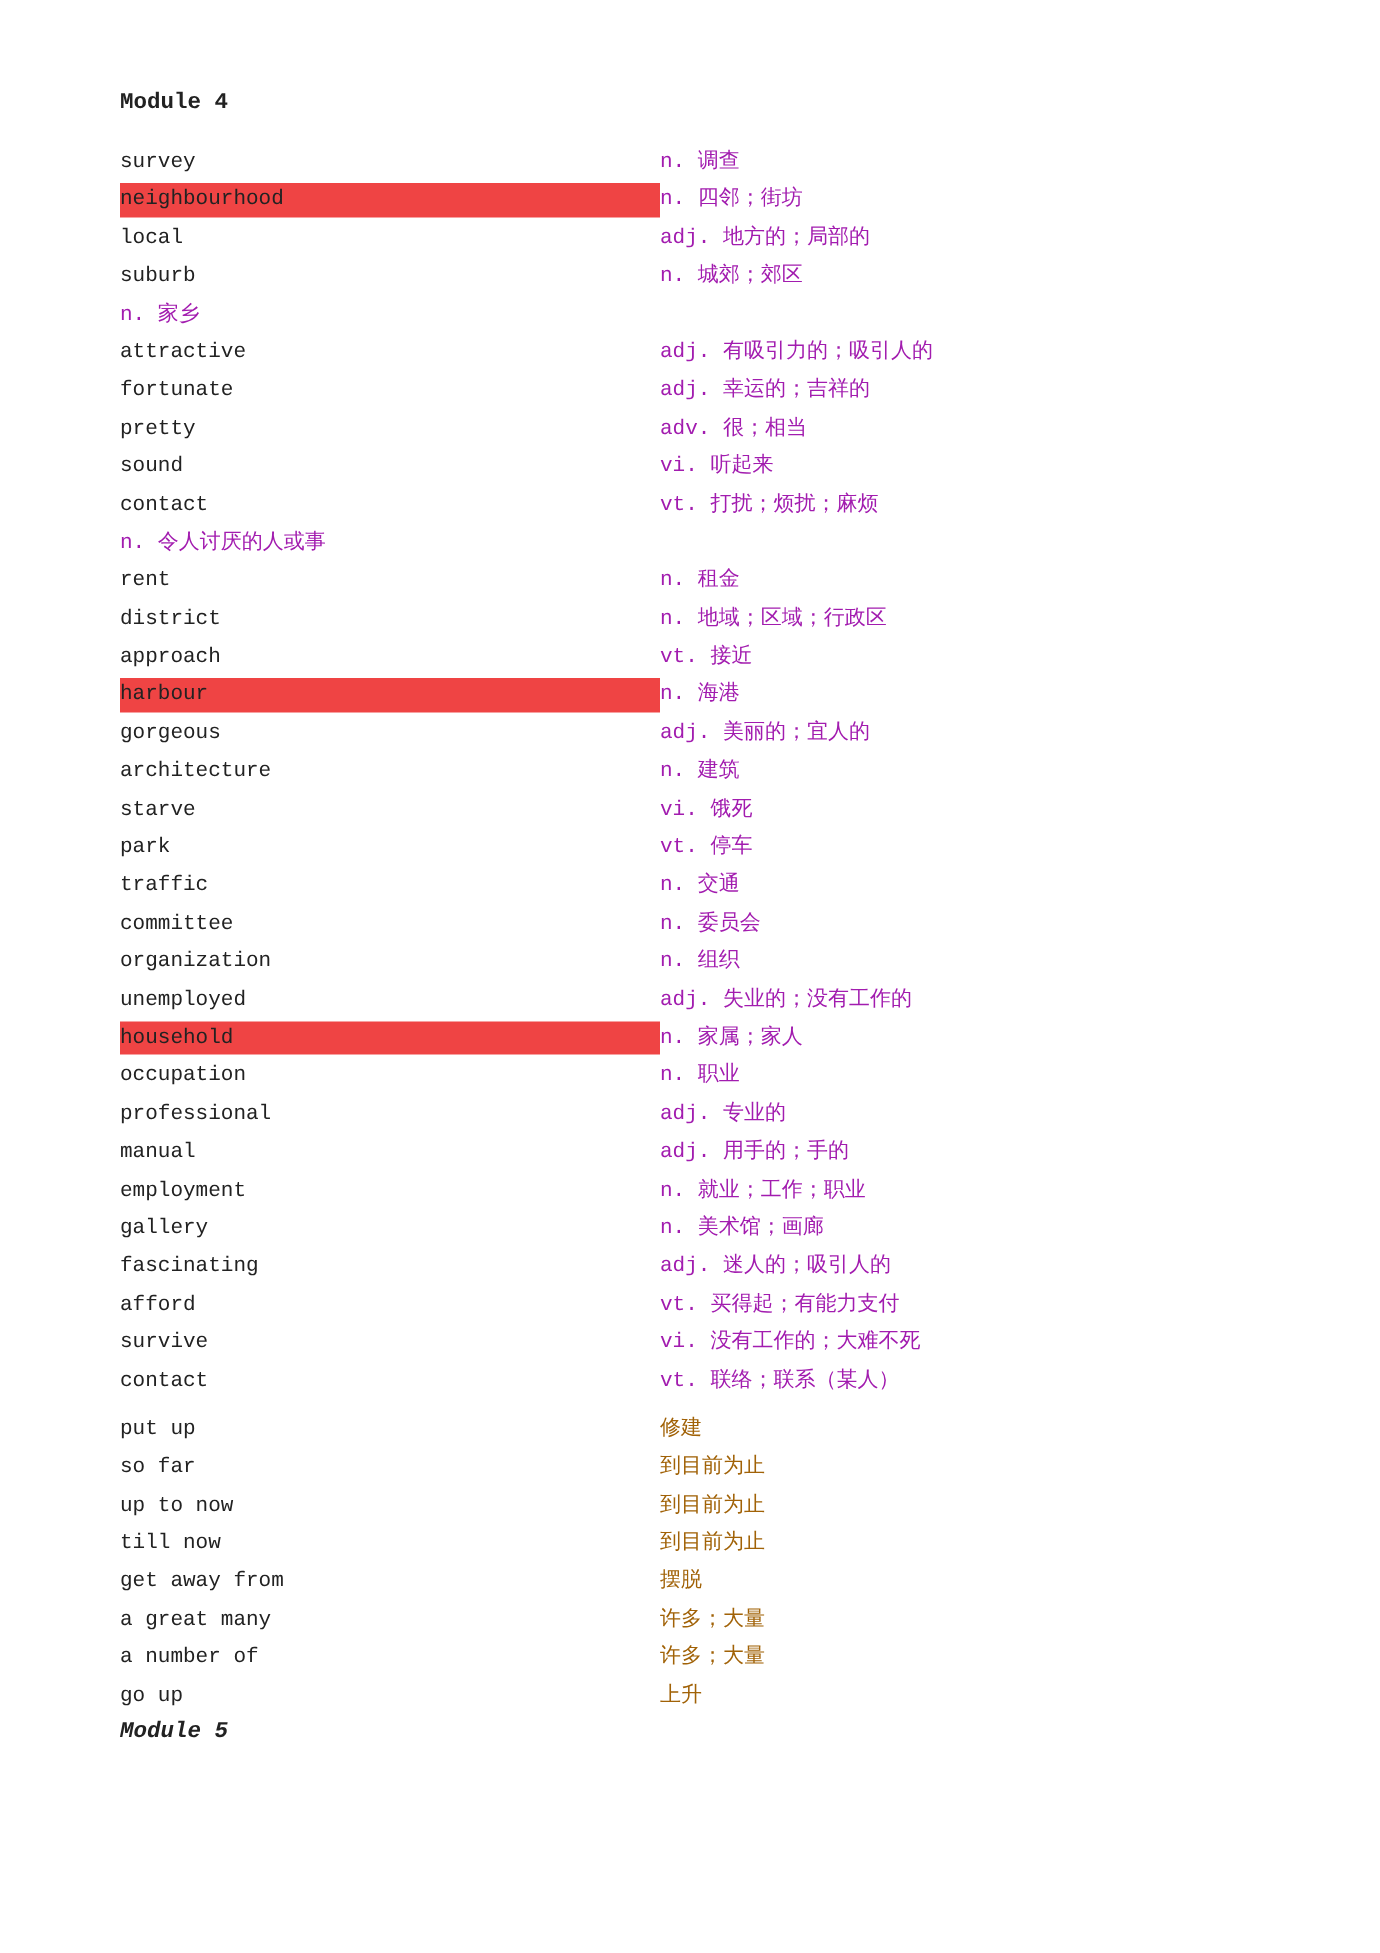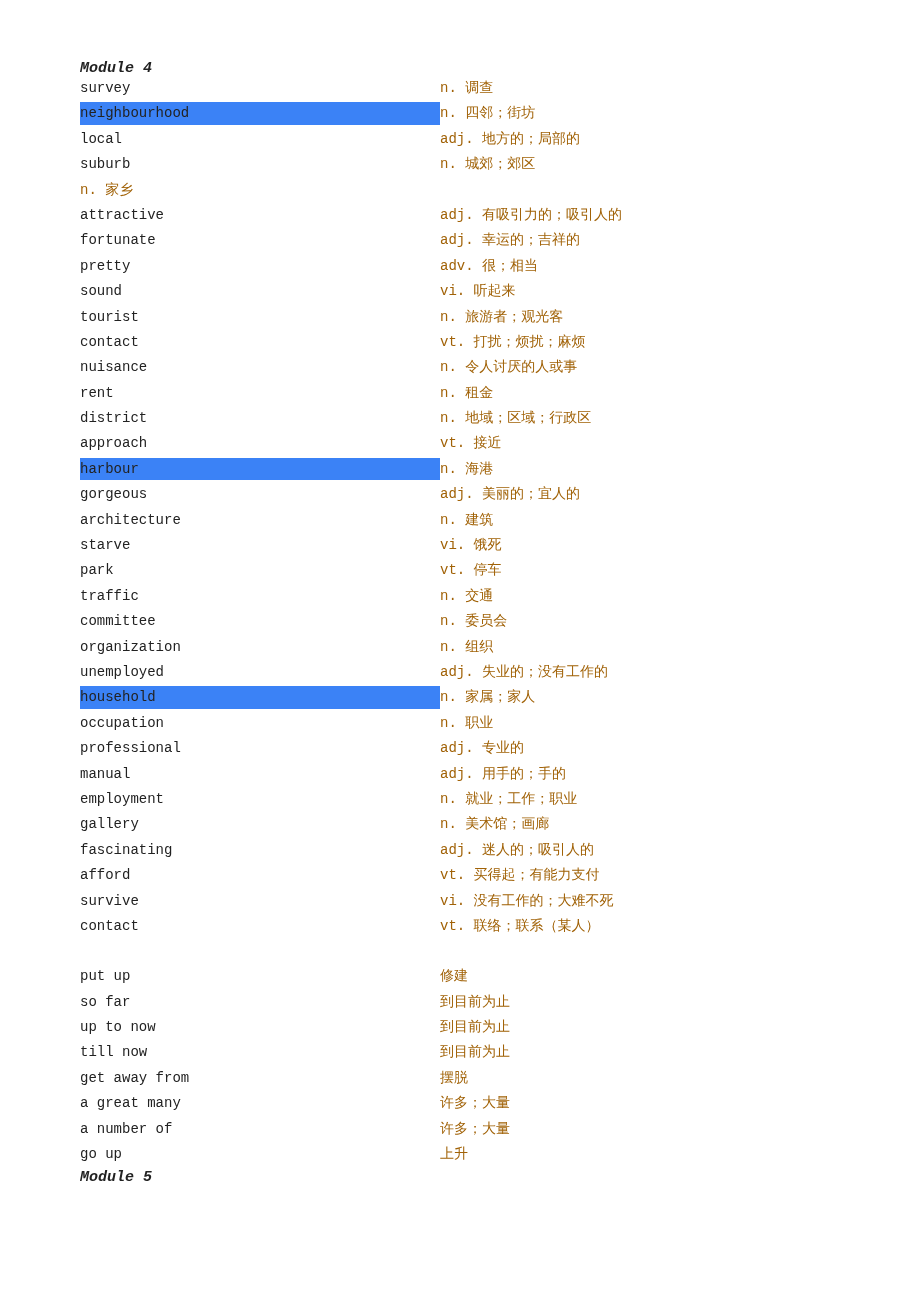--- a/index.html
+++ b/index.html
@@ -10,50 +10,49 @@
     body {
       background: #fff;
       font-family: 'Courier New', Courier, monospace;
       font-size: 15px;
       color: #222;
       padding: 60px 80px;
       width: 920px;
       min-height: 1302px;
     }
     .module-title {
-      font-style: italic;
       font-weight: bold;
-      margin-bottom: 0;
+      margin-bottom: 20px;
       font-size: 15px;
     }
     .word-list {
       list-style: none;
     }
     .word-item {
       display: flex;
       margin-bottom: 3px;
       line-height: 1.6;
     }
     .word-en {
       width: 360px;
       flex-shrink: 0;
       font-family: 'Courier New', Courier, monospace;
       font-size: 14px;
     }
     .word-en.highlighted {
-      background-color: #3b82f6;
+      background-color: #ef4444;
     }
     .word-cn {
       font-family: 'Courier New', Courier, monospace;
       font-size: 14px;
-      color: #a16207;
+      color: #a21caf;
       text-align: center;
     }
     .phrase-section {
-      margin-top: 28px;
+      margin-top: 10px;
     }
     .phrase-item {
       display: flex;
       margin-bottom: 3px;
       line-height: 1.6;
     }
     .phrase-en {
       width: 360px;
       flex-shrink: 0;
       font-family: 'Courier New', Courier, monospace;
@@ -107,29 +106,24 @@
         </li>
         <li class="word-item">
           <span class="word-en">pretty</span>
           <span class="word-cn">adv.  很；相当</span>
         </li>
         <li class="word-item">
           <span class="word-en">sound</span>
           <span class="word-cn">vi.  听起来</span>
         </li>
         <li class="word-item">
-          <span class="word-en">tourist</span>
-          <span class="word-cn">n.  旅游者；观光客</span>
-        </li>
-        <li class="word-item">
           <span class="word-en">contact</span>
           <span class="word-cn">vt.  打扰；烦扰；麻烦</span>
         </li>
         <li class="word-item">
-          <span class="word-en">nuisance</span>
           <span class="word-cn">n.  令人讨厌的人或事</span>
         </li>
         <li class="word-item">
           <span class="word-en">rent</span>
           <span class="word-cn">n.  租金</span>
         </li>
         <li class="word-item">
           <span class="word-en">district</span>
           <span class="word-cn">n.  地域；区域；行政区</span>
         </li>

